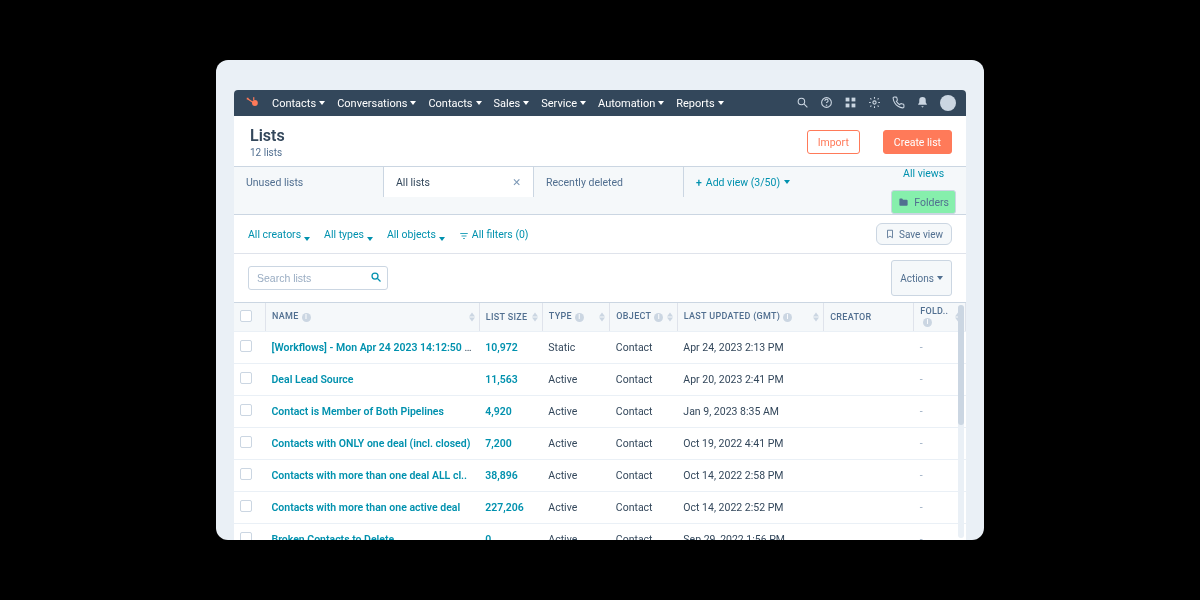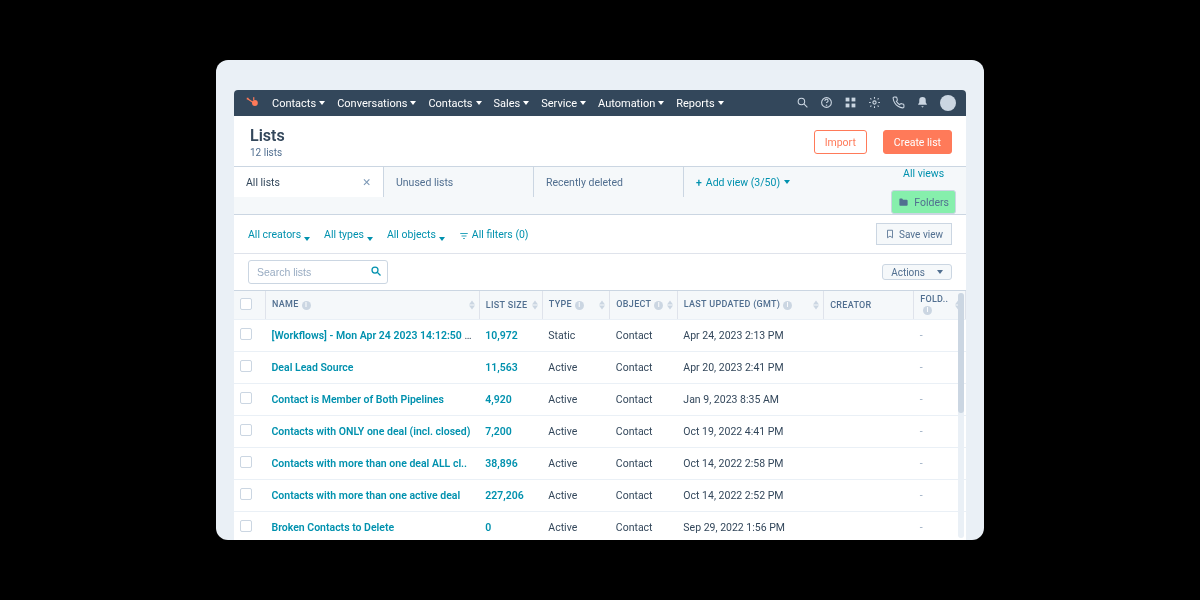--- a/index.html
+++ b/index.html
@@ -16,49 +16,49 @@
   .nav-icons { display: flex; gap: 10px; align-items: center; }
   .nav-ico { width: 14px; height: 14px; color: #cbd6e2; }
   .avatar { width: 16px; height: 16px; border-radius: 50%; background: #cbd6e2; }
 
   
   .page-head { display: flex; align-items: center; padding: 10px 14px 8px 16px; }
   .page-title { font-size: 16px; font-weight: 600; color: #33475b; }
   .page-sub { font-size: 10px; color: #516f90; margin-top: 2px; }
   .page-head-spacer { flex: 1; }
   .btn { display: inline-flex; align-items: center; justify-content: center; height: 24px; padding: 0 10px; font-size: 10.5px; border-radius: 3px; cursor: pointer; }
-  .btn-outline { border: 1px solid #ff7a59; color: #ff7a59; background: #fff; margin-right: 16px; }
+  .btn-outline { border: 1px solid #ff7a59; color: #ff7a59; background: #fff; margin-right: 23px; }
   .btn-primary { border: 1px solid #ff7a59; background: #ff7a59; color: #fff; }
 
   .divider { border-top: 1px solid #cbd6e2; }
 
   
   .tabs-row { display: flex; align-items: stretch; border-bottom: 1px solid #cbd6e2; background: #f5f8fa; }
   .tab { display: flex; align-items: center; padding: 0 12px; height: 30px; font-size: 10.5px; color: #516f90; border-right: 1px solid #cbd6e2; background: #f5f8fa; cursor: pointer; position: relative; }
   .tab.active { background: #fff; color: #33475b; }
   .tab .close { margin-left: auto; padding-left: 12px; color: #7c98b6; }
   .tab.addview { color: #0091ae; border-right: none; gap: 4px; }
   .tabs-right { margin-left: auto; display: flex; align-items: center; padding: 0 10px; gap: 10px; flex-direction: column; }
   .all-views { color: #0091ae; font-size: 10.5px; cursor: pointer; }
   .folders-btn { display: inline-flex; align-items: center; gap: 5px; height: 24px; padding: 0 6px; border: 1px solid #cbd6e2; border-radius: 3px; background: #86efac; color: #516f90; font-size: 10.5px; cursor: pointer; }
 
   
   .filters-row { display: flex; align-items: center; padding: 8px 14px; gap: 14px; border-bottom: 1px solid #dfe3eb; }
   .chip { color: #0091ae; font-size: 10.5px; display: inline-flex; align-items: flex-end; gap: 3px; cursor: pointer; }
   .filters-spacer { flex: 1; }
-  .save-view { display: inline-flex; align-items: center; gap: 4px; height: 22px; padding: 0 8px; border: 1px solid #cbd6e2; border-radius: 0; color: #516f90; font-size: 10px; background: #f5f8fa; cursor: pointer; }
+  .save-view { display: inline-flex; align-items: center; gap: 4px; height: 22px; padding: 0 8px; border: 1px solid #cbd6e2; border-radius: 6px; color: #516f90; font-size: 10px; background: #f5f8fa; cursor: pointer; }
 
   
   .search-row { display: flex; align-items: center; padding: 6px 14px; gap: 10px; }
   .search-wrap { position: relative; width: 140px; }
   .search-input { width: 100%; height: 24px; border: 1px solid #cbd6e2; border-radius: 3px; padding: 0 24px 0 8px; font-size: 10.5px; color: #33475b; background: #fff; }
   .search-input::placeholder { color: #99acc2; }
   .search-ico { position: absolute; right: 6px; top: 5px; color: #0091ae; }
   .search-spacer { flex: 1; }
-  .actions-btn { display: inline-flex; align-items: center; gap: 12px; height: 16px; padding: 0 8px; border: 1px solid #cbd6e2; border-radius: 3px; background: #f5f8fa; color: #516f90; font-size: 10px; cursor: pointer; }
+  .actions-btn { display: inline-flex; align-items: center; gap: 3px; height: 36px; padding: 0 8px; border: 1px solid #cbd6e2; border-radius: 3px; background: #f5f8fa; color: #516f90; font-size: 10px; cursor: pointer; }
 
   
   .table-wrap { flex: 1; overflow: hidden; border-top: 1px solid #cbd6e2; position: relative; }
   table { width: 100%; border-collapse: collapse; table-layout: fixed; }
   th, td { text-align: left; font-size: 10.5px; border-bottom: 1px solid #eaf0f6; vertical-align: middle; }
   th { background: #f5f8fa; color: #516f90; font-weight: 500; text-transform: uppercase; letter-spacing: 0.3px; font-size: 9px; height: 28px; padding: 0 6px; border-right: 1px solid #dfe3eb; position: relative; }
   td { height: 32px; padding: 0 6px; color: #33475b; }
   td.name-cell a { color: #0091ae; font-weight: 600; text-decoration: none; }
   td.size-cell { color: #0091ae; font-weight: 600; }
   td.folder-cell { color: #99acc2; }
@@ -175,26 +175,26 @@
         <div class="page-sub">12 lists</div>
       </div>
       <div class="page-head-spacer"></div>
       <div class="btn btn-outline">Import</div>
       <div class="btn btn-primary">Create list</div>
     </div>
 
     <div class="divider"></div>
 
     <div class="tabs-row">
+      <div class="tab" style="width:150px">
+        <span>Unused lists</span>
+      </div>
       <div class="tab active" style="width:150px">
         <span>All lists</span>
         <span class="close">✕</span>
-      </div>
-      <div class="tab" style="width:150px">
-        <span>Unused lists</span>
       </div>
       <div class="tab" style="width:150px">
         <span>Recently deleted</span>
       </div>
       <div class="tab addview">
         <span style="font-weight:600">+</span>
         <span>Add view (3/50)</span>
         <span class="caret"></span>
       </div>
       <div class="tabs-right">

